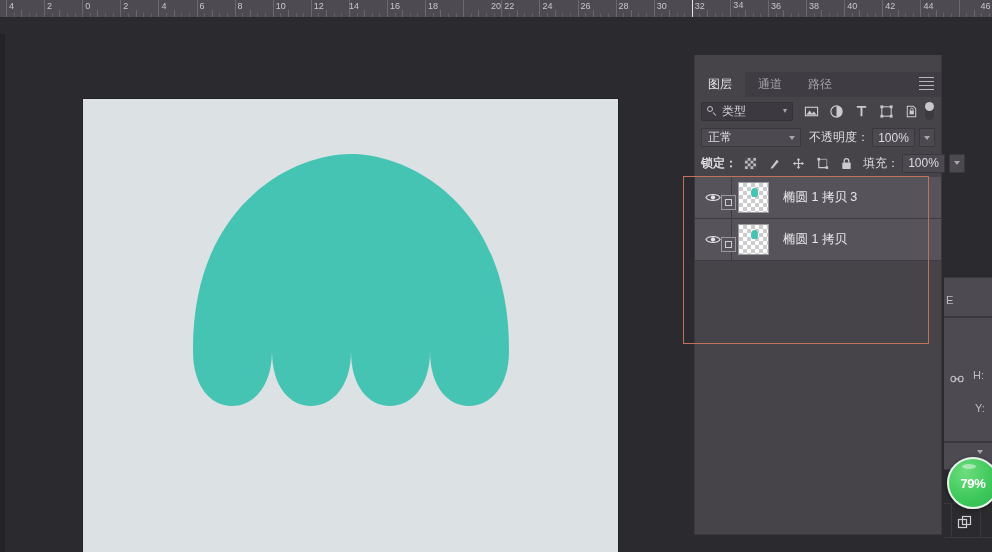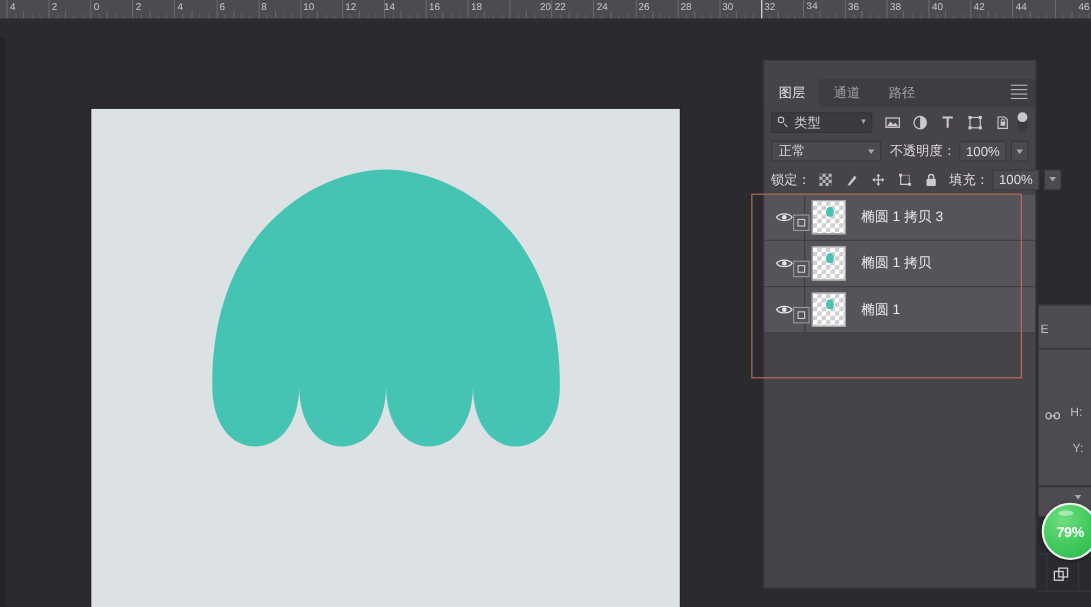--- a/index.html
+++ b/index.html
@@ -316,20 +316,21 @@
     width: 100%; height: 26px;
     display: flex;
     align-items: center;
     padding: 0 6px;
     box-sizing: border-box;
   }
   .lock-label {
     font-size: 12px;
     color: #dedbe1;
     white-space: nowrap;
+    font-weight: bold;
   }
   .lock-icons {
     display: flex;
     align-items: center;
     margin-left: 6px;
     gap: 9px;
   }
   .lico {
     width: 15px; height: 15px;
     color: #ccc9d0;
@@ -879,35 +880,20 @@
                   <circle cx="9" cy="6" r="2.4" fill="#e6e4e8"></circle>
                 </svg>
               </div>
             </div>
             <div class="thumb">
               <div class="blob" style="left: 12px; top: 5px; width: 7px; height: 9px; border-radius: 50% 50% 40% 40%;"></div>
             </div>
             <div class="mask-badge" style="background: rgb(86, 83, 90);"></div>
             <div class="layer-name">椭圆 1 拷贝</div>
           </div>
-          <div class="layer-row">
-            <div class="eye-cell">
-              <div class="eye">
-                <svg viewBox="0 0 18 12" width="16" height="11">
-                  <path d="M1 6 C4 1.5, 14 1.5, 17 6 C14 10.5, 4 10.5, 1 6 Z" fill="none" stroke="#e6e4e8" stroke-width="1.2"></path>
-                  <circle cx="9" cy="6" r="2.4" fill="#e6e4e8"></circle>
-                </svg>
-              </div>
-            </div>
-            <div class="thumb">
-              <div class="blob" style="left: 12px; top: 5px; width: 7px; height: 9px; border-radius: 50% 50% 40% 40%;"></div>
-            </div>
-            <div class="mask-badge" style="background: rgb(86, 83, 90);"></div>
-            <div class="layer-name">椭圆 1</div>
-          </div>
         </div>
 
     </div>
 
     <div class="badge">
       <span>79%</span>
     </div>
 
   </div>
 </div>

